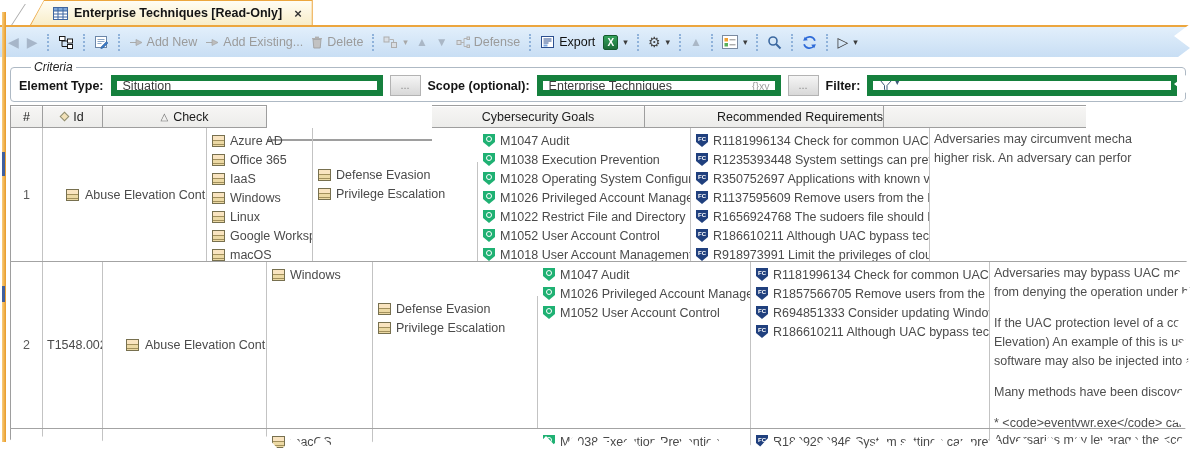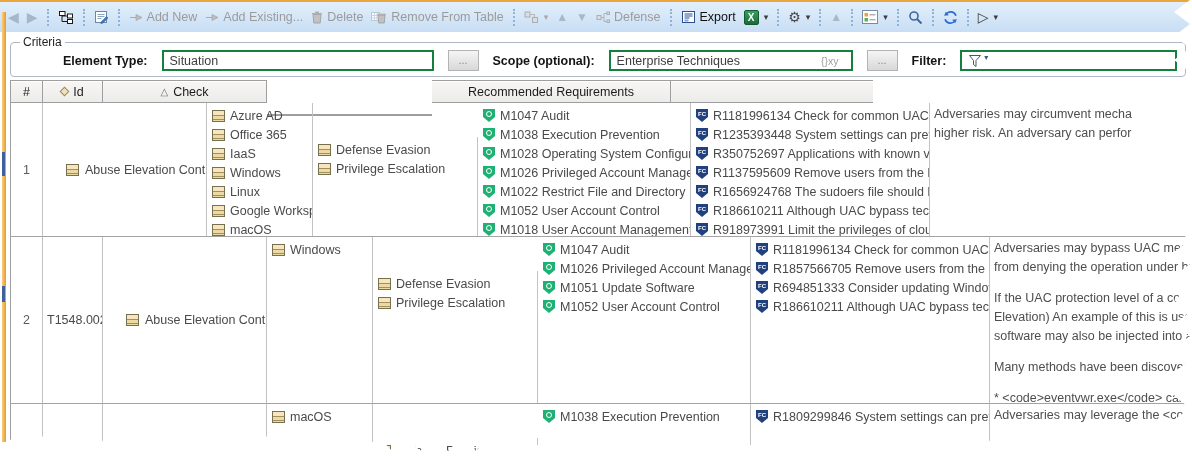--- a/index.html
+++ b/index.html
@@ -41,46 +41,46 @@
   .dark{color:#474747;font-size:14px;}
   .caret{font-size:9px;color:#3c3c3c;margin-left:1px;}
   .caret.dis{color:#a8a8a8;}
   .xl{width:15px;height:15px;border:1px solid #155a2e;border-radius:2px;color:#fff;
       font-size:10px;font-weight:bold;display:flex;align-items:center;justify-content:center;
       background:linear-gradient(#33a35c,#1c6b39);}
 
   
   .criteria{border:1px solid #aeb9c4;border-radius:4px;margin:3px 6px 0 10px;
             padding:0px 8px 5px 8px;}
-  .criteria legend{font-size:12px;color:#1f1f1f;padding:0 3px;margin-left:1px;}
-  .crit-row{display:flex;align-items:center;gap:14px;margin-top:1px;margin-left:44px;}
+  .criteria legend{font-size:12px;color:#1f1f1f;padding:0 3px;margin-left:12px;font-style:italic;}
+  .crit-row{display:flex;align-items:center;gap:7px;margin-top:1px;}
   .blab{font-weight:bold;color:#141414;white-space:nowrap;}
-  .tfield{height:21px;border:2px solid #15803d;background:#fff;display:flex;
+  .tfield{height:21px;border:6px solid #15803d;background:#fff;display:flex;
           align-items:center;padding:0 6px;position:relative;overflow:hidden;white-space:nowrap;}
   .w-el{width:272px;}
   .w-scope{width:244px;padding-right:32px;}
-  .adorn{position:absolute;right:12px;color:#9f9f9f;font-size:10.5px;}
+  .adorn{position:absolute;right:5px;color:#9f9f9f;font-size:10.5px;}
   .browse{width:31px;height:21px;border:1px solid #b3b3b3;color:#8d8d8d;font-size:11px;
           background:linear-gradient(#f5f5f5,#d8d8d8);line-height:9px;}
   .filterfield{flex:1;gap:2px;}
   .funnel-caret{font-size:8px;color:#3c5a7a;position:relative;top:-3px;}
 
   
   .table{margin:3px 0 0 10px;width:1182px;}
   .thead{display:flex;height:23px;}
   .th{background:linear-gradient(#f7f6f5,#ececea);border:1px solid #9e9e9e;border-left:none;
       display:flex;align-items:center;justify-content:center;gap:5px;color:#1c1c1c;
       box-shadow:inset 0 1px 0 #fff;overflow:hidden;white-space:nowrap;}
   .th:first-child{border-left:1px solid #9e9e9e;}
   .trow{display:flex;border-bottom:1px solid #a3a3a3;overflow:hidden;}
   .cell{border-right:1px solid #c3c3c3;overflow:hidden;white-space:nowrap;color:#4a4a4a;}
   .cell:first-child{border-left:1px solid #9e9e9e;}
   .c1{width:33px;flex:none;} .c2{width:60px;flex:none;} .c3{width:164px;flex:none;}
   .c4{width:106px;flex:none;} .c5{width:165px;flex:none;margin-top:34px;} .c6{width:213px;flex:none;}
-  .c7{width:239px;flex:none;} .c8{width:202px;flex:none;border-right:none;}
+  .c7{width:239px;flex:none;justify-content:flex-end;} .c8{width:202px;flex:none;border-right:none;}
   .num{display:flex;align-items:center;justify-content:center;color:#5a5a5a;}
   .idc{display:flex;align-items:center;padding-left:4px;}
   .namec{display:flex;align-items:center;gap:6px;padding-left:23px;}
   .listc{padding:3px 8px 0 5px;}
   .litem{display:flex;align-items:center;gap:5px;height:19px;}
   .desc{padding:2px 0 0 4px;color:#4e4e4e;}
   .dline{height:19px;line-height:19px;}
   .dgap{height:12px;}
 
   
@@ -105,20 +105,36 @@
 </style>
 </head>
 <body>
 
 <div class="screen">
 
   <div class="left-strip"></div>
   <div class="edge-dash d1"></div>
   <div class="edge-dash d2"></div>
 
+  <div class="tabbar">
+    <div class="ghost-edge"></div>
+    <div class="tab-outer">
+      <div class="tab-inner">
+        <span style="display:flex;">
+          <svg width="15" height="13" viewBox="0 0 15 13">
+              <rect x="0.5" y="0.5" width="14" height="12" fill="#fff" stroke="#3f66a0"></rect>
+              <rect x="0.5" y="0.5" width="14" height="3.5" fill="#7da7d8" stroke="#3f66a0"></rect>
+              <path d="M5 .5V12.5 M10 .5V12.5 M.5 7h14 M.5 10h14" stroke="#3f66a0" fill="none"></path>
+            </svg>
+        </span>
+        <span class="tab-title">Enterprise Techniques [Read-Only]</span>
+        <span class="tab-close">×</span>
+      </div>
+    </div>
+  </div>
 
   <div class="toolbar">
     <div class="tb-group">
       <span class="tb-btn disabled">
           <span class="uni nav">◀</span>
         </span>
       <span class="tb-btn disabled">
           <span class="uni nav">▶</span>
         </span>
     </div>
@@ -153,29 +169,20 @@
           </svg>
         <span>Add Existing...</span>
       </span>
       <span class="tb-btn disabled">
         <svg width="12" height="13" viewBox="0 0 12 13">
             <path d="M2 3.5h8l-.8 8.5H2.8L2 3.5z" fill="#c2c2c2" stroke="#9a9a9a" stroke-width=".8"></path>
             <rect x="1" y="2" width="10" height="1.4" fill="#b0b0b0"></rect>
             <rect x="4" y=".6" width="4" height="1.4" fill="#b0b0b0"></rect>
           </svg>
         <span>Delete</span>
-      </span>
-      <span class="tb-btn disabled">
-        <svg width="16" height="13" viewBox="0 0 16 13">
-            <rect x=".5" y="1.5" width="8" height="8" fill="#fff" stroke="#b9c6d4"></rect>
-            <path d="M.5 4.5h8M.5 7h8M3.5 1.5v8M6 1.5v8" stroke="#c7d3df"></path>
-            <path d="M7 4h7l-.7 8H7.7L7 4z" fill="#c2c2c2" stroke="#9a9a9a" stroke-width=".8"></path>
-            <rect x="6.2" y="2.7" width="8.6" height="1.3" fill="#b0b0b0"></rect>
-          </svg>
-        <span>Remove From Table</span>
       </span>
     </div>
     <span class="grip"></span>
     <div class="tb-group">
       <span class="tb-btn disabled">
         <svg width="15" height="13" viewBox="0 0 15 13">
             <rect x="1" y="1" width="5" height="5" fill="#d9dee4" stroke="#adadad"></rect>
             <rect x="8.5" y="6.5" width="5" height="5" fill="#d9dee4" stroke="#adadad"></rect>
             <path d="M6.5 3.5h4v2.5" fill="none" stroke="#b4b4b4"></path>
           </svg>
@@ -287,20 +294,23 @@
           <span class="diamond"></span>
           <span>Id</span>
         </div>
       <div class="th c3">
           <span class="sort-tri">△</span>
           <span>Check</span>
         </div>
       <div class="th c5">
           <span>Tactics</span>
         </div>
+      <div class="th c6">
+          <span>Cybersecurity Goals</span>
+        </div>
       <div class="th c7">
           <span>Recommended Requirements</span>
         </div>
       <div class="th c8">
           <span></span>
         </div>
     </div>
     <div class="tbody">
         <div class="trow" style="height: 134px;">
           <div class="c1 cell num">1</div>
@@ -437,24 +447,20 @@
             </div>
           </div>
           <div class="c6 cell listc">
             <div class="litem">
               <span class="ic-shg"></span>
               <span>M1047 Audit</span>
             </div>
             <div class="litem">
               <span class="ic-shg"></span>
               <span>M1026 Privileged Account Manage</span>
-            </div>
-            <div class="litem">
-              <span class="ic-shg"></span>
-              <span>M1051 Update Software</span>
             </div>
             <div class="litem">
               <span class="ic-shg"></span>
               <span>M1052 User Account Control</span>
             </div>
           </div>
           <div class="c7 cell listc">
             <div class="litem">
               <span class="ic-shfc">FC</span>
               <span>R1181996134 Check for common UAC by</span>

